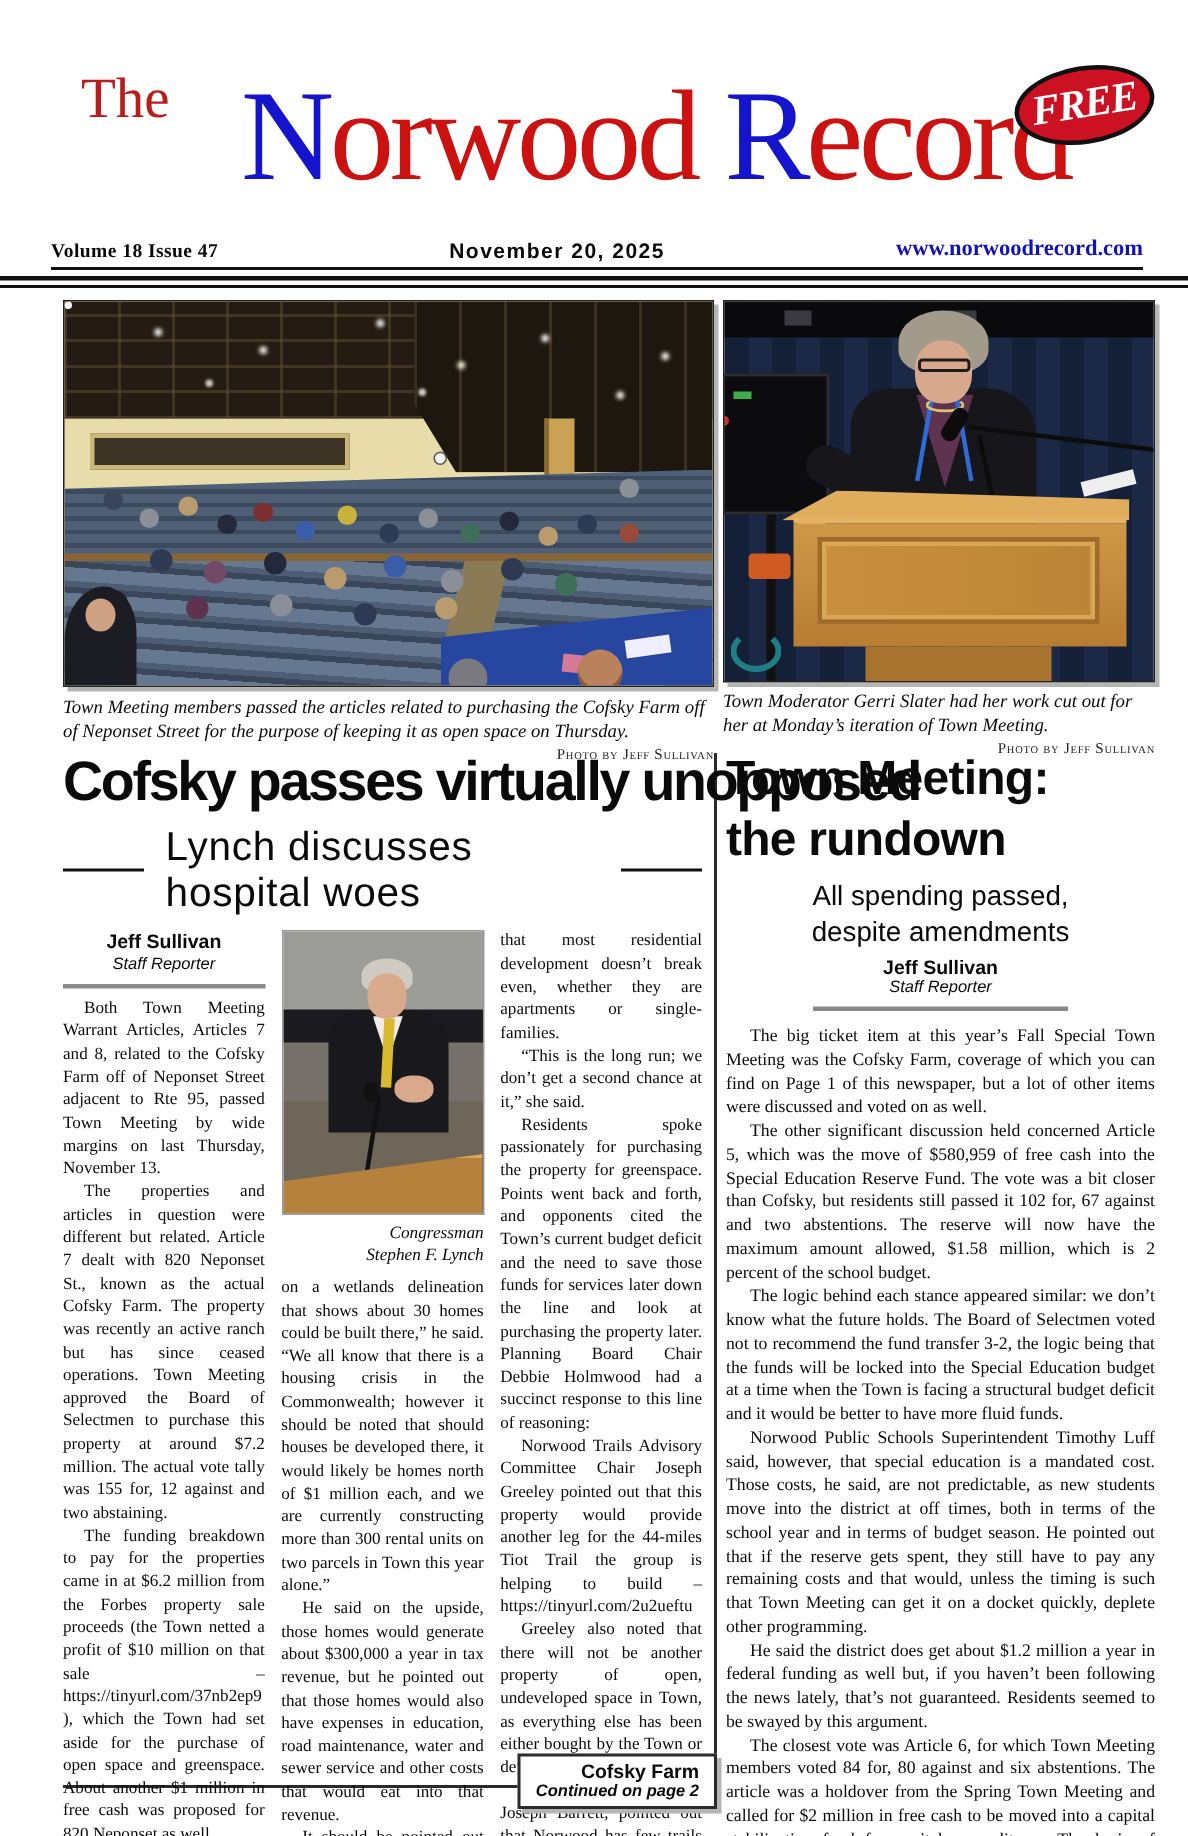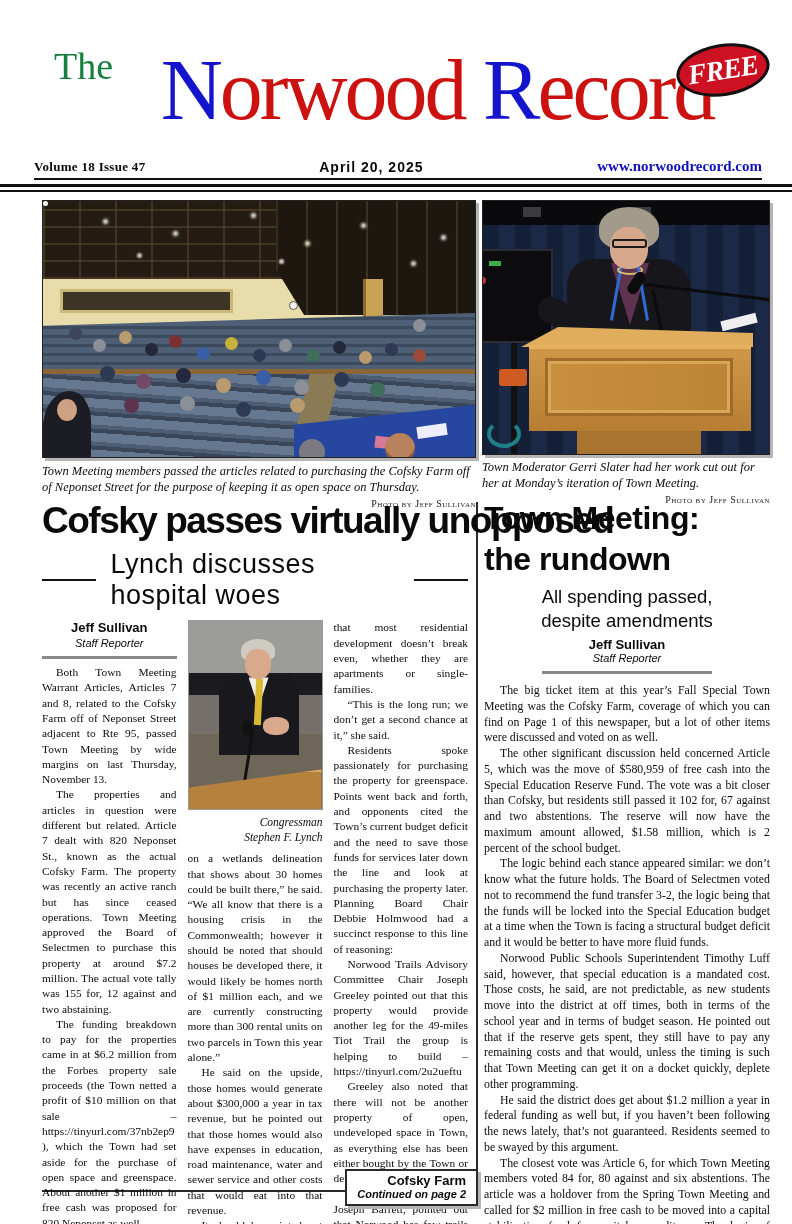--- a/index.html
+++ b/index.html
@@ -1,21 +1,21 @@
 <!DOCTYPE html>
 <html><head>
 <meta charset="utf-8">
 <style>
   * { margin:0; padding:0; box-sizing:border-box; }
   html,body { background:#fff; }
   #page { position:relative; width:792px; height:1224px; background:#fff; overflow:hidden;
           font-family:"Liberation Serif", serif; color:#0a0a0a; }
 
   
-  .mast-the { position:absolute; left:54px; top:44px; font-size:38px; color:#15803d; font-family:"Liberation Serif",serif; }
+  .mast-the { position:absolute; left:54px; top:44px; font-size:38px; color:#b91c1c; font-family:"Liberation Serif",serif; }
   .mast-title { position:absolute; left:104px; top:36px; width:666px; text-align:center;
                 font-size:86px; line-height:108px; letter-spacing:-3px; white-space:nowrap; }
   .mast-title .cap { color:#1414cc; }
   .mast-title .low { color:#cc1111; }
   .free-badge { position:absolute; right:22px; top:44px; width:94px; height:52px; background:#cc1122;
                 border:3px solid #111; border-radius:50%; transform:rotate(-9deg);
                 display:flex; align-items:center; justify-content:center;
                 color:#fff; font-style:italic; font-weight:bold; font-size:28px; letter-spacing:-1px; }
   .dateline { position:absolute; left:34px; top:158px; width:728px; display:flex;
               justify-content:space-between; align-items:center; }
@@ -153,21 +153,21 @@
 <body>
 
 <div id="page">
 
   <div>
     <div class="mast-the">The</div>
     <div class="mast-title"><span class="cap">N</span><span class="low">orwood</span><span class="low">&nbsp;</span><span class="cap">R</span><span class="low">ecord</span></div>
     <div class="free-badge">FREE</div>
     <div class="dateline">
       <span class="vol">Volume 18  Issue 47</span>
-      <span class="issuedate">April 20, 2025</span>
+      <span class="issuedate">November 20, 2025</span>
       <span class="site">www.norwoodrecord.com</span>
     </div>
     <div class="rule-thin"></div>
     <div class="rule-double"></div>
   </div>
 
   <div class="photo" id="photo-left">
     <div class="aud-ceiling"></div>
     <div class="aud-ceiling-right"></div>
     <div class="aud-lights"></div>
@@ -267,21 +267,21 @@
           <div>Stephen F. Lynch</div>
         </div>
         <p class="noind">on a wetlands delineation that shows about 30 homes could be built there,” he said. “We all know that there is a housing crisis in the Commonwealth; however it should be noted that should houses be developed there, it would likely be homes north of $1 million each, and we are currently constructing more than 300 rental units on two parcels in Town this year alone.”</p>
         <p>He said on the upside, those homes would generate about $300,000 a year in tax revenue, but he pointed out that those homes would also have expenses in education, road maintenance, water and sewer service and other costs that would eat into that revenue.</p>
         <p>It should be pointed out that many, if not most suburban subdivisions end up costing municipalities in services in the long run more than they ever provide in tax revenue – https://tinyurl.com/3bkne8md – and Mazzucco has said in the past</p>
       </div>
       <div class="col">
         <p class="noind">that most residential development doesn’t break even, whether they are apartments or single-families.</p>
         <p>“This is the long run; we don’t get a second chance at it,” she said.</p>
         <p>Residents spoke passionately for purchasing the property for greenspace. Points went back and forth, and opponents cited the Town’s current budget deficit and the need to save those funds for services later down the line and look at purchasing the property later. Planning Board Chair Debbie Holmwood had a succinct response to this line of reasoning:</p>
-        <p>Norwood Trails Advisory Committee Chair Joseph Greeley pointed out that this property would provide another leg for the 49-miles Tiot Trail the group is helping to build – https://tinyurl.com/2u2ueftu</p>
+        <p>Norwood Trails Advisory Committee Chair Joseph Greeley pointed out that this property would provide another leg for the 44-miles Tiot Trail the group is helping to build – https://tinyurl.com/2u2ueftu</p>
         <p>Greeley also noted that there will not be another property of open, undeveloped space in Town, as everything else has been either bought by the Town or developed.</p>
         <p>Another NTAC member, Joseph Barrett, pointed out that Norwood has few trails and not much open space at this point, with much of it being developed for subdivisions, car dealerships, schools, athletic fields and more.</p>
 
       </div>
     </div>
     <div class="jumpbox">
       <div class="jumpname">Cofsky Farm</div>
       <div class="jumpcont">Continued on page 2</div>
     </div>
   </div>

